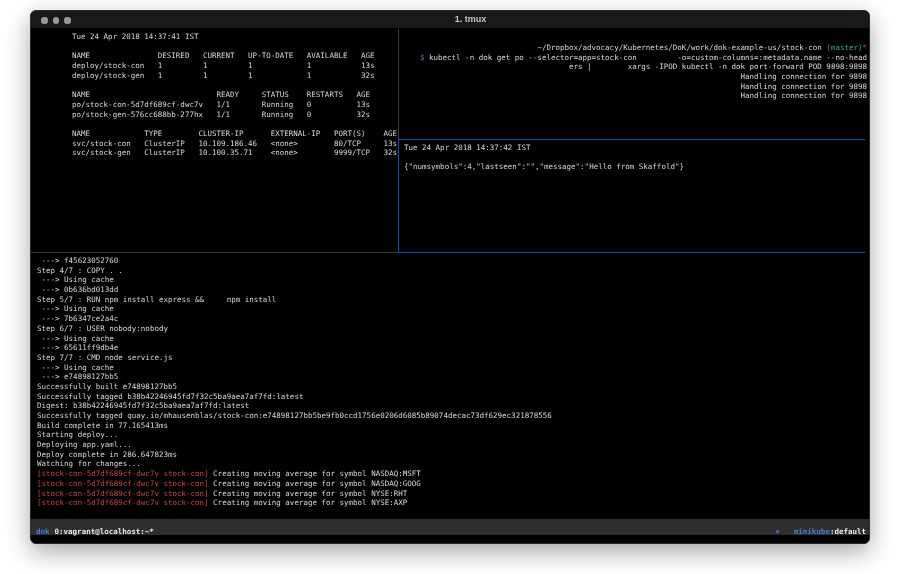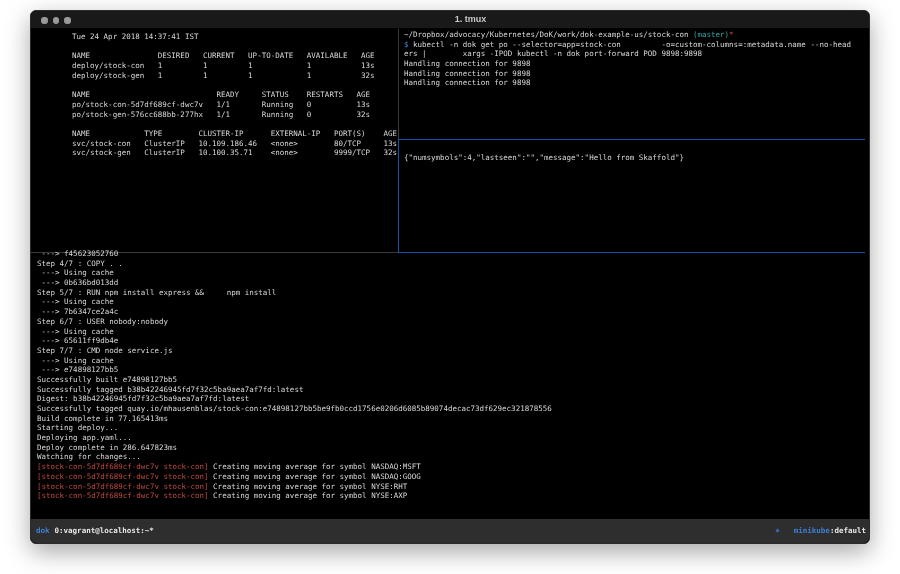--- a/index.html
+++ b/index.html
@@ -13,36 +13,36 @@
   .traffic-lights { position:absolute; left:10px; top:6px; display:flex; gap:5px; }
   .tl { width:6.5px; height:6.5px; border-radius:50%; background:#9a9a9a; display:block; }
   .win-title { position:absolute; left:0; right:0; top:3px; text-align:center;
                font-family:"Liberation Sans", sans-serif; font-size:9px;
                font-weight:600; color:#c9c9c9;margin-left:41px; }
   .terminal { position:absolute; top:18px; left:0; right:0; bottom:0; background:#000; }
   .pane { position:absolute; overflow:hidden; }
   .term-line { height:9.7px; line-height:9.7px; font-size:7.5px; white-space:pre;
                color:var(--text); }
   .pane-top-left   { left:14px;   top:3px;   width:360px; height:219px;margin-left:27px; }
-  .pane-port-fwd   { left:373px; top:1px;   width:463px; height:106px; }
+  .pane-port-fwd   { left:373px; top:14px;   width:463px; height:106px;text-align:right; }
   .pane-curl       { left:373px; top:114px; width:463px; height:108px; }
-  .pane-build      { left:6px;   top:220px; width:830px; height:263px; }
+  .pane-build      { left:6px;   top:227px; width:830px; height:263px; }
   .divider { position:absolute; background:var(--divider-gray); }
   .divider.blue { background:var(--pane-active-border); }
   .v-div-top    { left:367px; top:0;     width:1px;   height:110px; }
   .v-div-bot    { left:367px; top:110px; width:1px;   height:114px; }
   .h-div-right  { left:368px; top:110px; width:466px; height:1px; }
   .h-div-bl     { left:0;     top:223px; width:367px; height:1px; }
   .h-div-br     { left:368px; top:223px; width:466px; height:1px; }
   .c-teal { color:var(--branch-teal); }
   .c-red  { color:var(--alert-red); }
   .c-blue { color:var(--prompt-blue); }
   .statusbar { position:absolute; left:0; top:490px; width:840px; height:10px;
-               background:var(--statusbar-bg); display:flex; align-items:flex-end;
-               justify-content:space-between; padding:16px 5px; font-size:7.5px;
+               background:var(--statusbar-bg); display:flex; align-items:flex-start;
+               justify-content:space-between; padding:8px 5px; font-size:7.5px;
                font-weight:bold; color:#e8e8e8; }
   .statusbar .session { color:var(--status-blue); margin-right:5px; }
   .statusbar .kube-ctx { color:var(--status-blue);margin-left:12px; }
   .statusbar .kube-icon { color:var(--status-blue); margin-right:2px; font-weight:normal; }
   .status-left, .status-right { display:flex; align-items:center; white-space:pre; }
 </style>
 </head>
 <body>
 
 <div class="window">
@@ -102,20 +102,21 @@
           <div class="term-line">Handling connection for 9898</div>
 
           <div class="term-line">Handling connection for 9898</div>
         </div>
     </div>
 
     <div class="divider h-div-right blue"></div>
 
     <div class="pane pane-curl">
 
+        <div class="term-line">Tue 24 Apr 2018 14:37:42 IST</div>
 
         <div class="term-line"></div>
 
         <div class="term-line">{"numsymbols":4,"lastseen":"","message":"Hello from Skaffold"}</div>
       </div>
 
     <div class="divider h-div-bl"></div>
     <div class="divider h-div-br blue"></div>
 
     <div class="pane pane-build">

